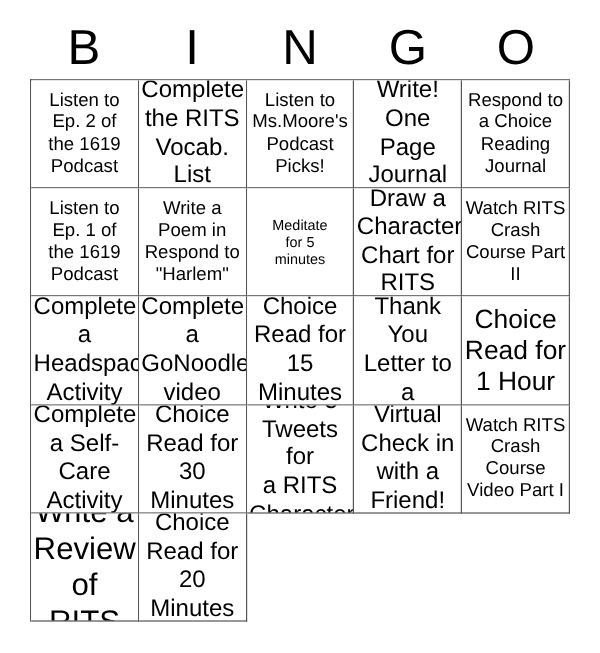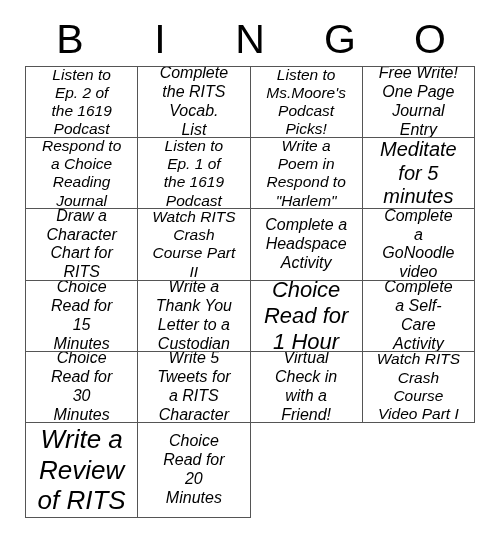--- a/index.html
+++ b/index.html
@@ -46,26 +46,25 @@
   }
   
   #bingo-grid {
     position: absolute;
     left: 25px;
     top: 66px;
     width: 450px;
     height: 452px;
     box-sizing: border-box;
     display: grid;
-    grid-template-columns: repeat(4, 1fr);
+    grid-template-columns: repeat(5, 1fr);
     grid-template-rows: repeat(5, 1fr);
     border-top: 1px solid #555;
     border-left: 1px solid #555;
     background: #ffffff;
-    font-style: italic;
   }
   .cell {
     box-sizing: border-box;
     border-right: 1px solid #555;
     border-bottom: 1px solid #555;
     display: flex;
     align-items: center;
     justify-content: center;
     text-align: center;
     overflow: hidden;
@@ -76,22 +75,22 @@
     display: block;
     width: 100%;
     text-align: center;
     line-height: 1.18;
     white-space: pre-line;
     word-break: normal;
     hyphens: none;
   }
   
   .size-sm .cell-text { font-size: 15.5px; }
-  .size-md .cell-text { font-size: 16px; }
-  .size-lg .cell-text { font-size: 20px; }
+  .size-md .cell-text { font-size: 20px; }
+  .size-lg .cell-text { font-size: 12px; }
   .size-xl .cell-text { font-size: 22px; }
   .size-xxl .cell-text { font-size: 26px; }
 </style>
 </head>
 <body>
 
 <div id="card">
 
   <div id="bingo-header">
     <div class="header-letter">B</div>

